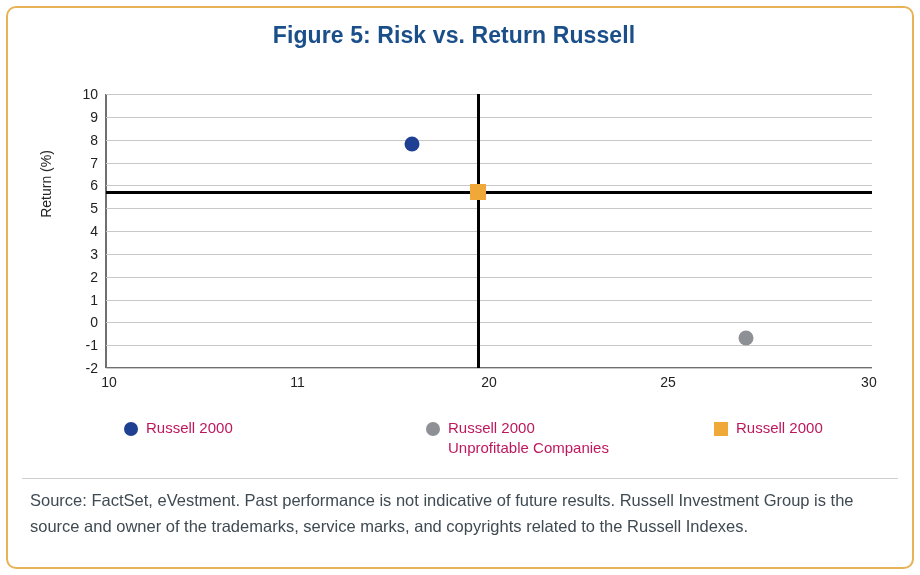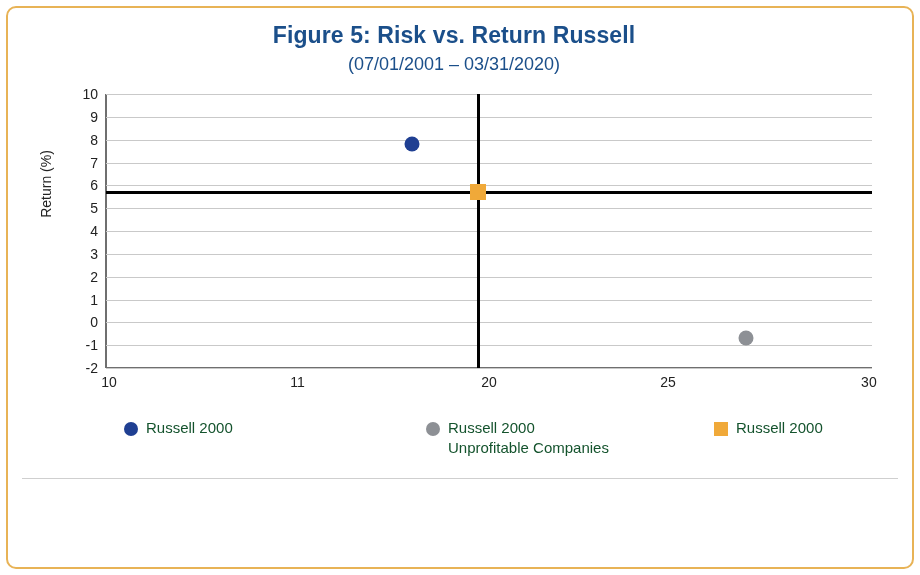--- a/index.html
+++ b/index.html
@@ -171,21 +171,21 @@
     width: 14px;
     height: 14px;
     border-radius: 50%;
   }
   .legend-marker.square {
     width: 14px;
     height: 14px;
   }
   .legend-text {
     font-size: 15px;
-    color: #14532d;
+    color: #be185d;
     line-height: 1.35;
   }
   .legend-text .l2 {
     display: block;
   }
 
   .divider {
     position: absolute;
     left: 22px;
     top: 478px;
@@ -203,21 +203,20 @@
     color: #3f4a52;
   }
 </style>
 </head>
 <body>
 
 <div id="page">
   <div class="frame"></div>
 
   <div class="title">Figure 5: Risk vs. Return Russell</div>
-  <div class="subtitle">(07/01/2001 – 03/31/2020)</div>
 
   <div class="ylabel">Return (%)</div>
 
   <div class="plot" id="plot">
     <div class="plot-bg"></div>
     <div class="axis-bottom"></div>
     <div class="axis-left"></div>
   <div class="gridline" style="top: 274px;"></div>
       <div class="ytick" style="top: 274px;">-2</div>
       <div class="gridline" style="top: 251.167px;"></div>
@@ -266,13 +265,14 @@
         <span class="legend-marker circle" style="background: rgb(141, 144, 149);"></span>
         <span class="legend-text"><span>Russell 2000</span><span class="l2">Unprofitable Companies</span></span>
       </div>
       <div class="legend-item" style="left: 608px; top: 0px;">
         <span class="legend-marker square" style="background: rgb(240, 169, 57);"></span>
         <span class="legend-text"><span>Russell 2000</span></span>
       </div>
     </div>
 
   <div class="divider"></div>
+  <div class="source">Source: FactSet, eVestment. Past performance is not indicative of future results. Russell Investment Group is the source and owner of the trademarks, service marks, and copyrights related to the Russell Indexes.</div>
 </div>
 
 </body></html>

